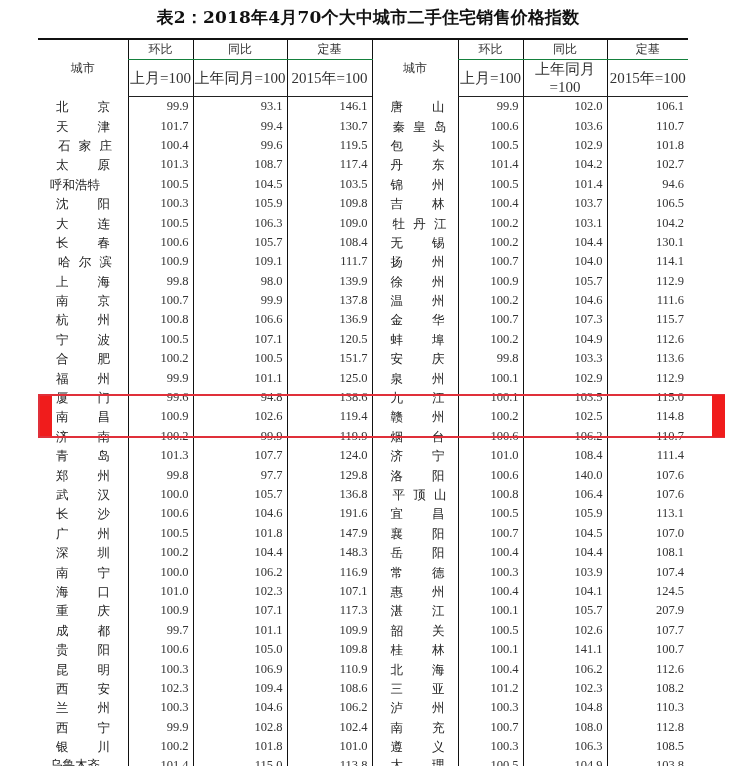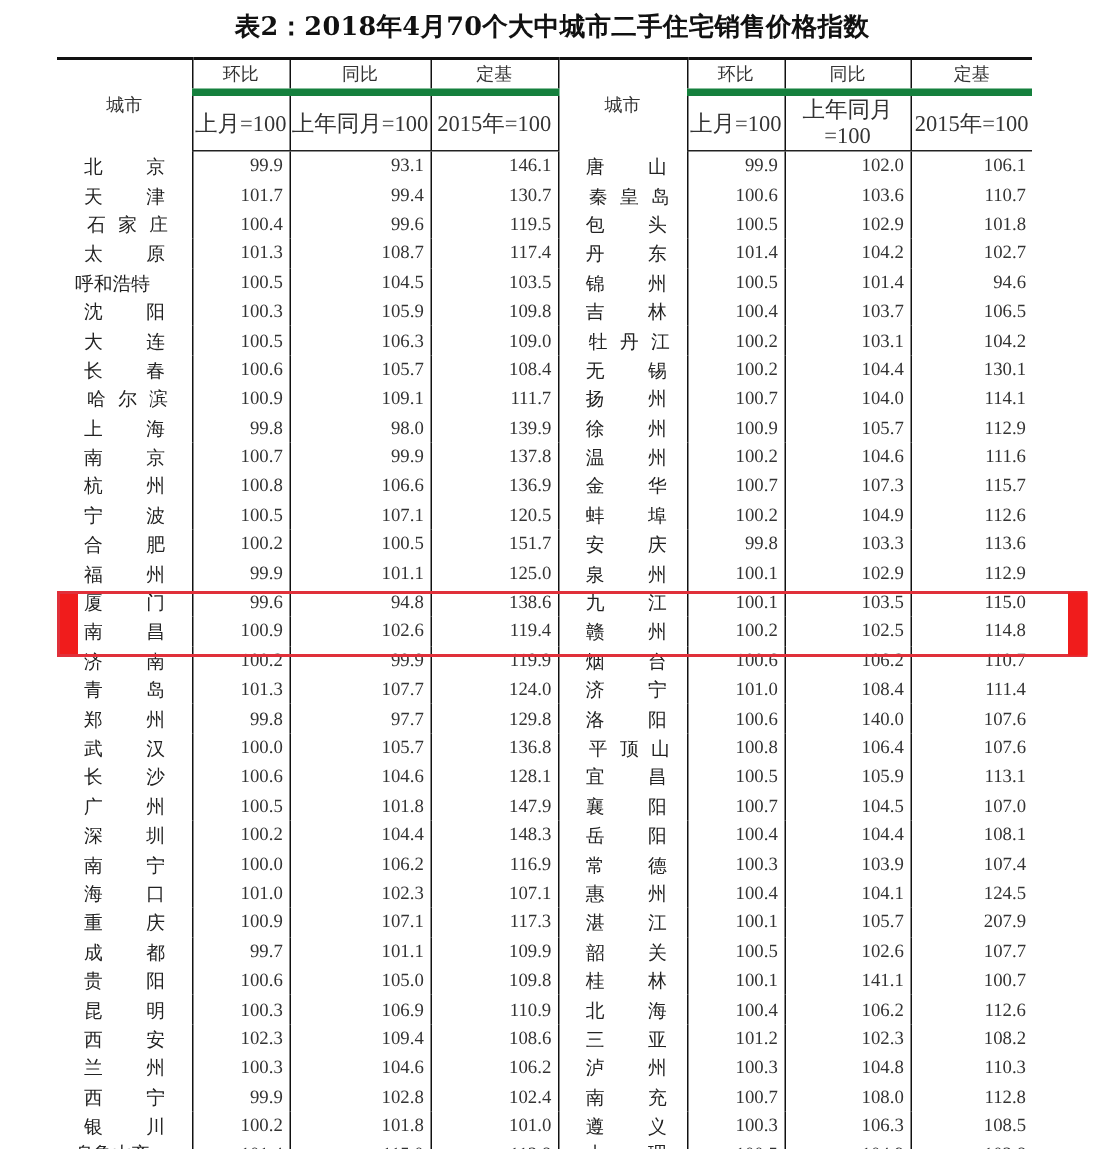--- a/index.html
+++ b/index.html
@@ -16,21 +16,21 @@
   table.idx col.c-city2{ width:86px; }
   table.idx col.c-hb2  { width:65px; }
   table.idx col.c-tb2  { width:84px; }
   table.idx col.c-dj2  { width:81px; }
   table.idx thead tr:first-child th { border-top:2px solid #111; }
   table.idx tbody tr:last-child td { border-bottom:2px solid #111;font-family:Liberation Serif, serif; }
   table.idx th { font-weight:normal; font-size:12px; color:#333;
                  height:19px; padding:0; text-align:center;
                  font-family:"DejaVu Sans","Liberation Sans",sans-serif; }
   table.idx th.sub { font-family:"Liberation Serif","DejaVu Serif",serif; font-size:15px; }
-  table.idx th.group { border-bottom:5px solid #15803d; }
+  table.idx th.group { border-bottom:1px solid #15803d; }
   table.idx thead tr:last-child th { border-bottom:1px solid #222; }
   table.idx td { height:19.4px; padding:0; font-size:12.5px; line-height:19px;
                  font-family:"Liberation Serif","DejaVu Serif",serif; color:#333; }
   table.idx td.num { text-align:right; padding-right:4px; }
   table.idx td.city { font-family:"DejaVu Sans","Liberation Sans",sans-serif;
                       font-size:12.5px; color:#222; padding-left:0; }
   .vline { border-left:1px solid #111; }
   .city-inner { display:flex; justify-content:space-between; width:54px; margin-left:18px; }
   .city-inner.n3 { width:54px; margin-left:20px; }
   .city-inner.n4 { width:auto; margin-left:12px; justify-content:flex-start; letter-spacing:0; }
@@ -502,21 +502,21 @@
       </tr>
       <tr>
         <td class="city">
           <div class="city-inner">
             <span>长</span>
             <span>沙</span>
           </div>
         </td>
         <td class="num vline">100.6</td>
         <td class="num vline">104.6</td>
-        <td class="num vline">128.1</td>
+        <td class="num vline">191.6</td>
         <td class="city vline">
           <div class="city-inner">
             <span>宜</span>
             <span>昌</span>
           </div>
         </td>
         <td class="num vline">100.5</td>
         <td class="num vline">105.9</td>
         <td class="num vline">113.1</td>
       </tr>

